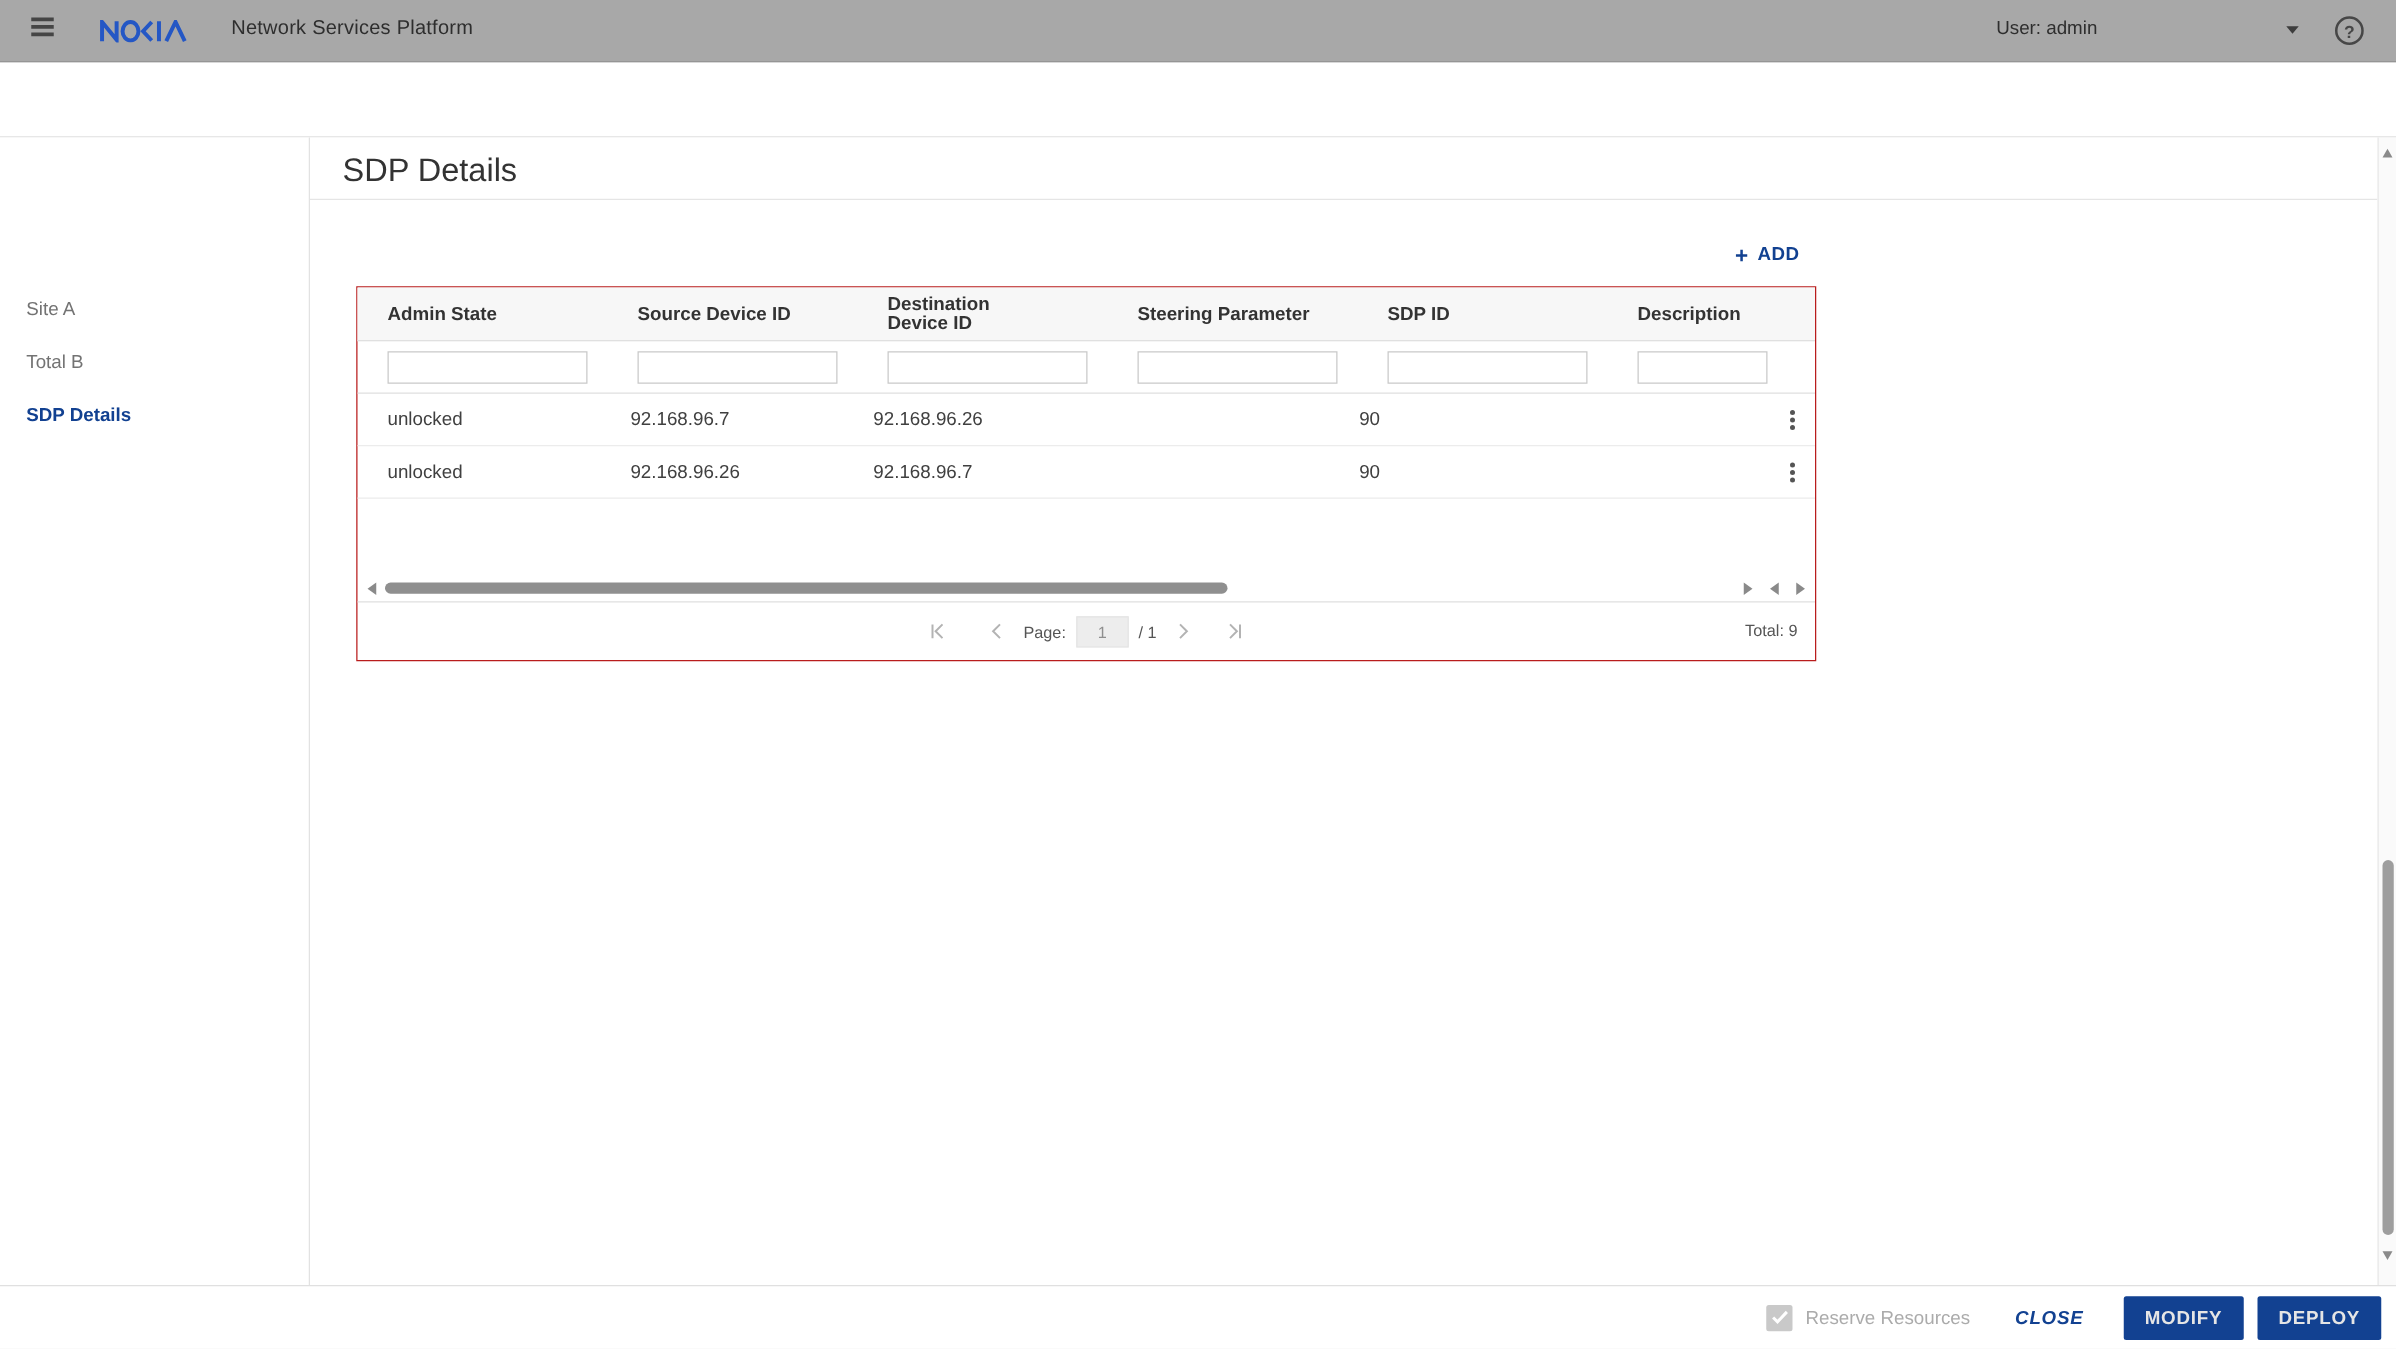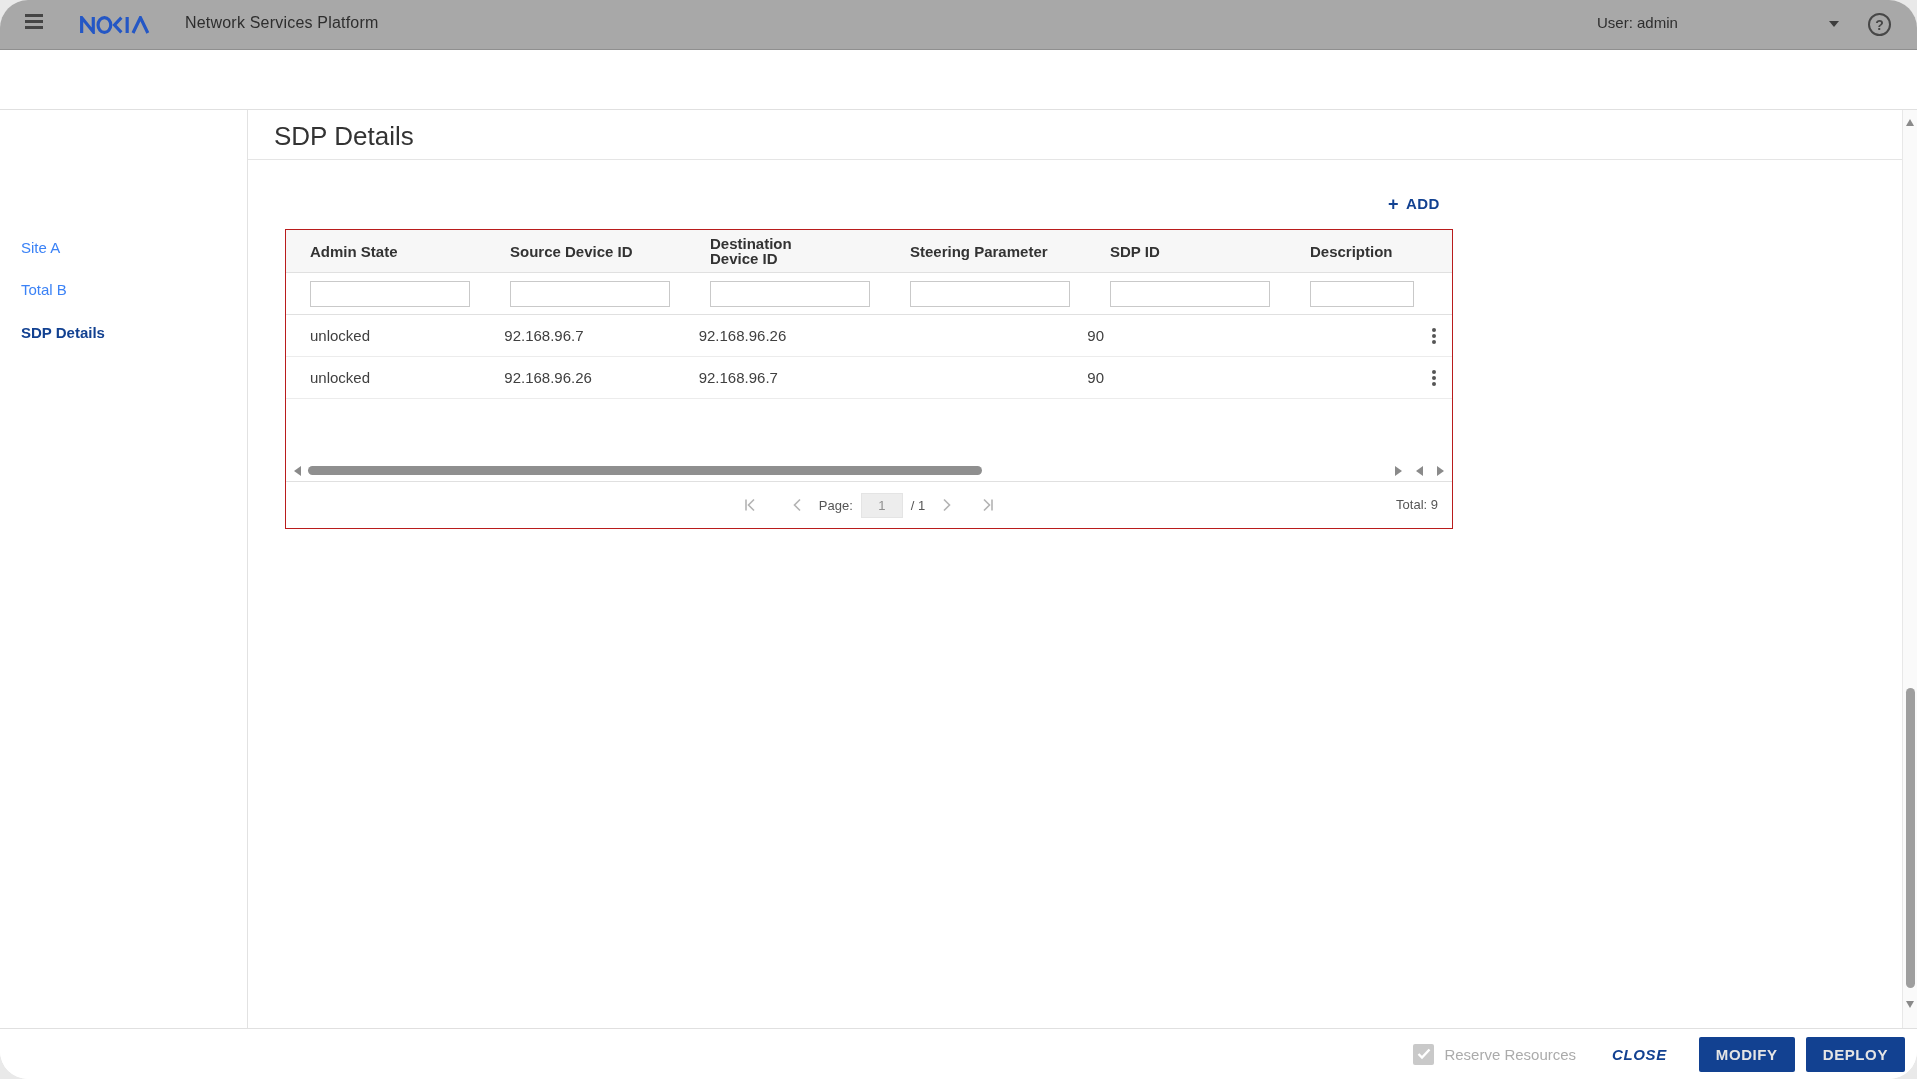--- a/index.html
+++ b/index.html
@@ -1,19 +1,19 @@
 <!DOCTYPE html>
 <html><head>
 <meta charset="utf-8">
 <style>
   * { margin:0; padding:0; box-sizing:border-box; }
   html,body { background:#e9e9e9; }
   #app {
     position:relative; width:1917px; height:1079px; background:#ffffff;
-    font-family:"Liberation Sans", sans-serif; overflow:hidden; color:#333;border-radius:28px;
+    font-family:"Liberation Sans", sans-serif; overflow:hidden; color:#333;
   }
 
   
   .topbar {
     position:absolute; left:0; top:0; width:1917px; height:50px;
     background:#a8a8a8; border-bottom:1px solid #8f8f8f;
     display:flex; align-items:center;
   }
   .menu-btn { position:absolute; left:25px; top:14px; width:18px; height:22px; cursor:pointer; }
   .menu-btn .bar { width:18px; height:3px; background:#454545; margin-bottom:3px; }
@@ -35,21 +35,21 @@
     position:absolute; left:0; top:50px; width:1917px; height:60px; background:#fff;
     border-bottom:1px solid #e0e0e0;
   }
   .page-title { position:absolute; left:14px; top:79px; font-size:17px; font-weight:bold; color:#1a1a1a; }
 
   
   .sidebar {
     position:absolute; left:0; top:110px; width:248px; height:918px; background:#fff;
     border-right:1px solid #e2e2e2;
   }
-  .side-item { position:absolute; left:21px; font-size:15px; color:#3b82f6; cursor:pointer; }
+  .side-item { position:absolute; left:21px; font-size:15px; color:#737373; cursor:pointer; }
   .side-item.active { color:#124191; font-weight:bold; }
 
   
   .main { position:absolute; left:248px; top:110px; width:1654px; height:918px; background:#fff; }
   .section-title-wrap { position:absolute; left:0; top:0; width:1654px; height:50px; border-bottom:1px solid #e5e5e5; }
   .section-title { position:absolute; left:26px; top:11px; font-size:26px; font-weight:400; color:#333; }
   .panel-label { position:absolute; left:38px; top:90px; font-size:12px; font-weight:bold; letter-spacing:0.6px; color:#4a4a4a;margin-top:32px; }
   .add-btn {
     position:absolute; left:1140px; top:85px; display:flex; align-items:center; gap:7px;
     color:#124191; font-size:15px; font-weight:bold; letter-spacing:0.4px; cursor:pointer;

